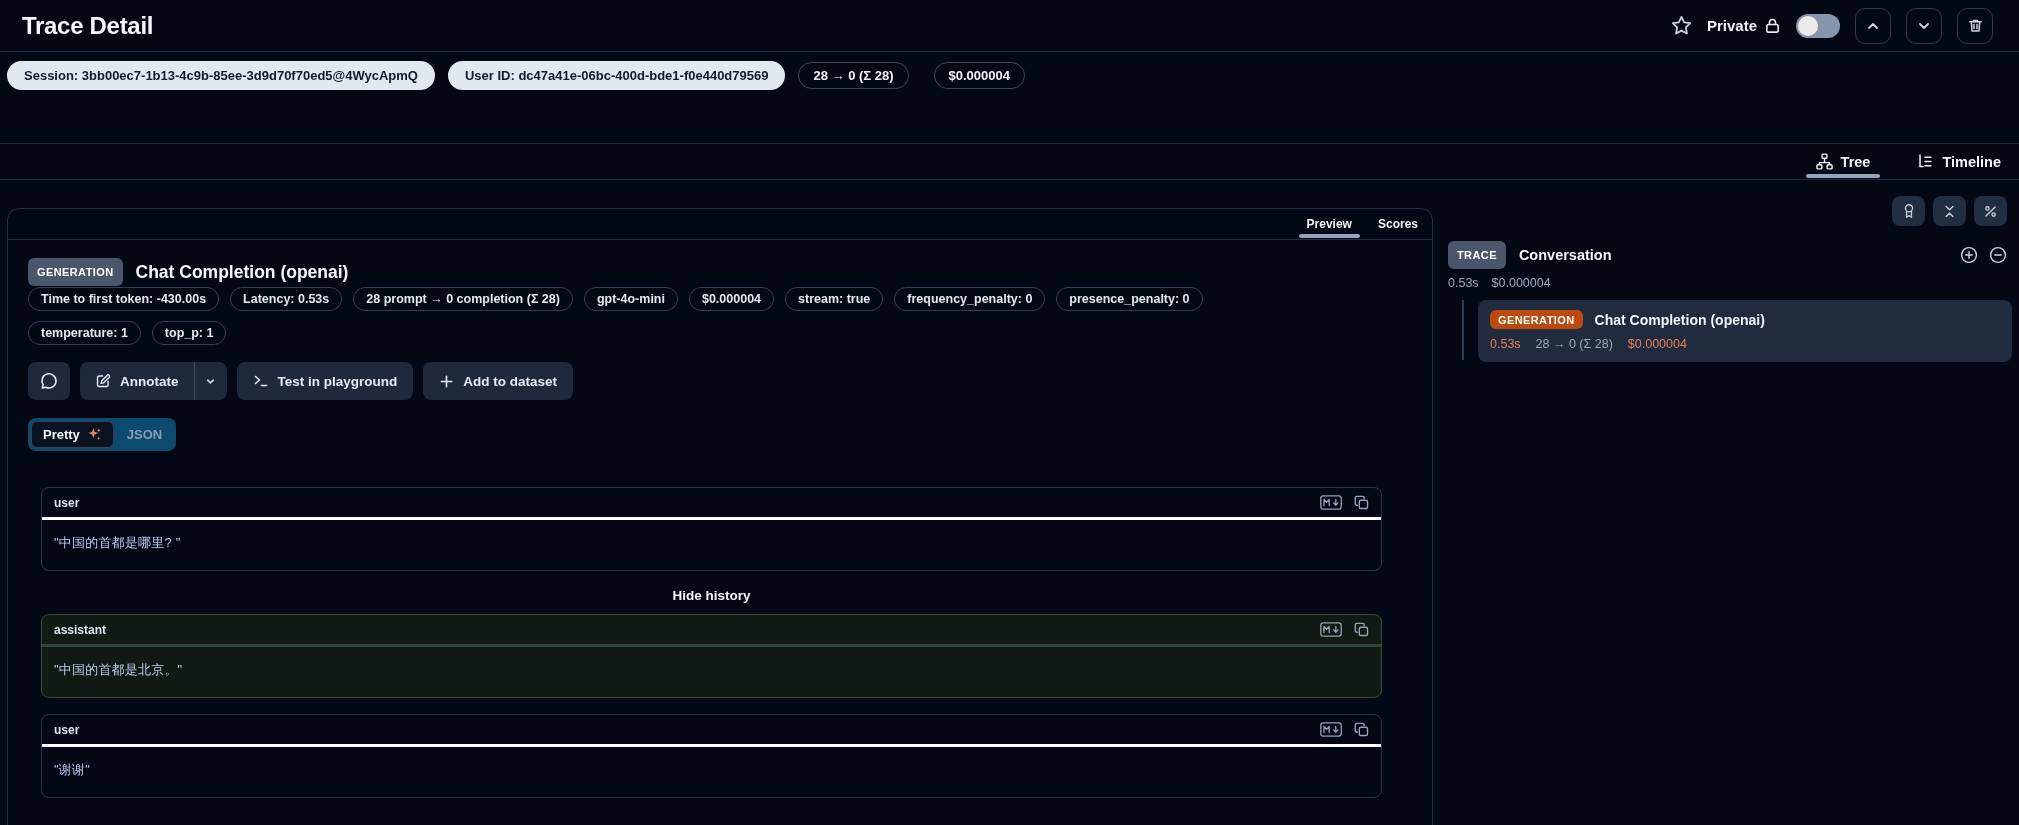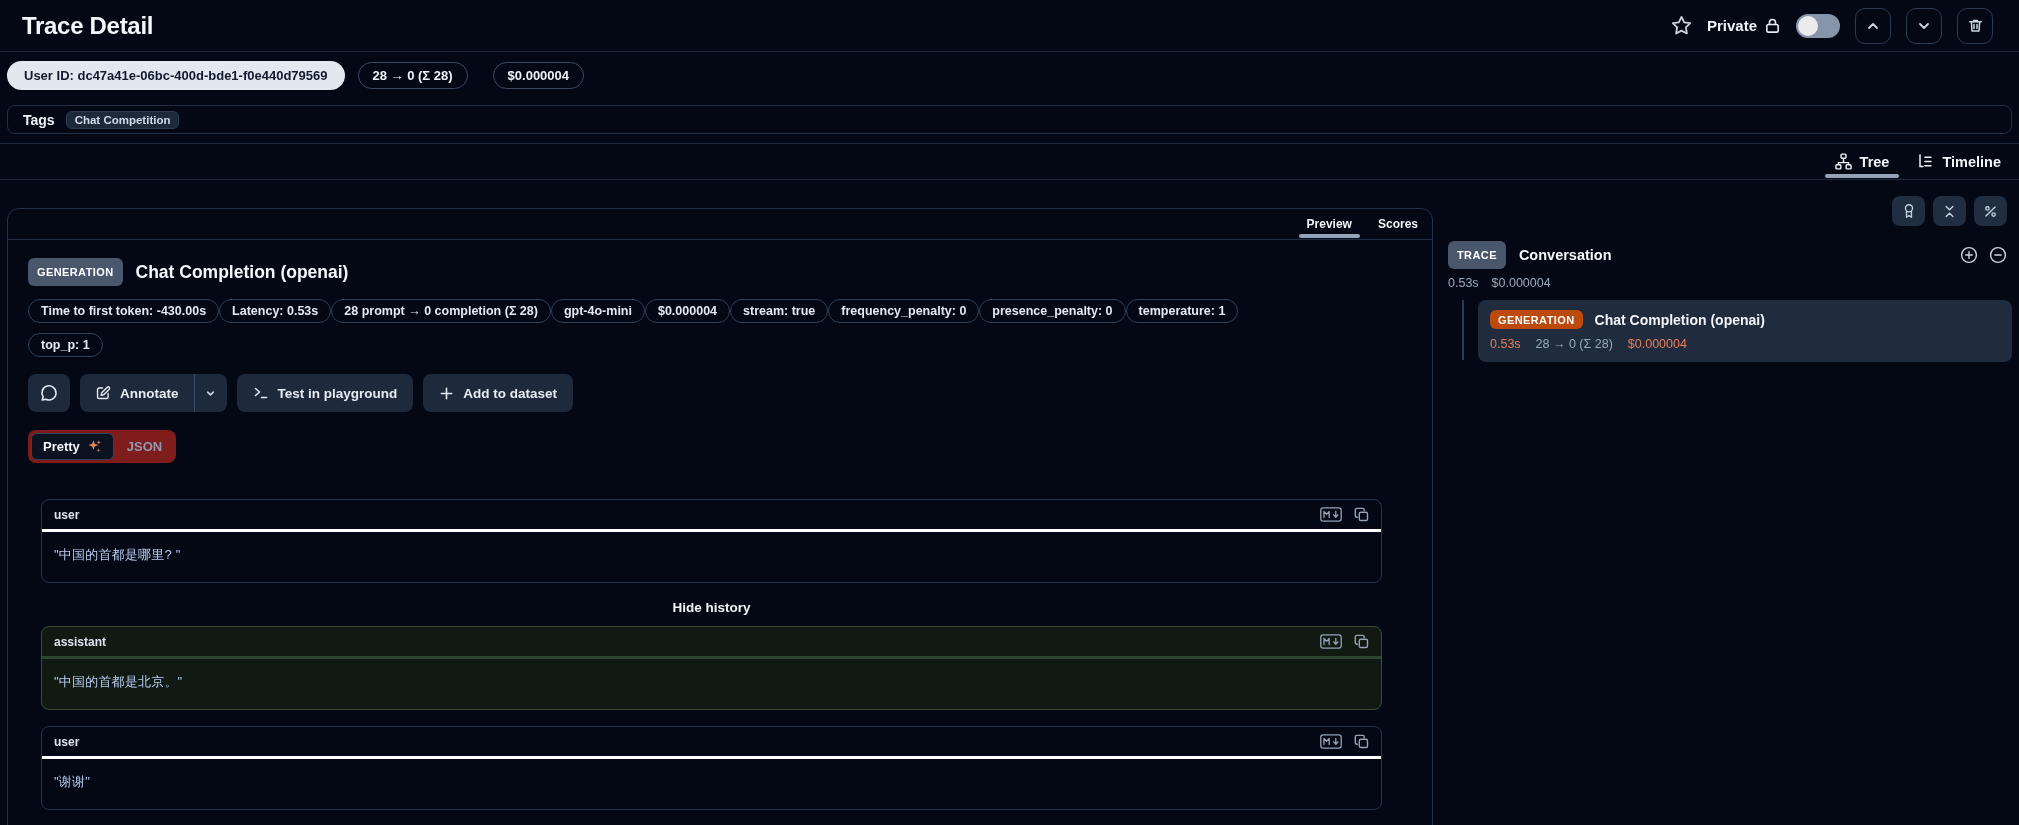--- a/index.html
+++ b/index.html
@@ -22,48 +22,48 @@
   .pill-solid { background:#e2e8f0; color:#101a2c; font-size:13px; font-weight:bold; padding:7px 17px; border-radius:999px; white-space:nowrap; }
   .pill-outline { border:1.5px solid #3b4a63; color:#eef2f8; font-size:13px; font-weight:bold; padding:5px 14px; border-radius:999px; white-space:nowrap; }
   .gap-lg { margin-left:12px; }
 
   
   .tags-box { position:absolute; top:105px; left:7px; right:7px; height:29px; border:1px solid #223047; border-radius:8px; display:flex; align-items:center; gap:11px; padding:0 15px; }
   .tags-label { font-size:14px; font-weight:bold; color:#f1f5f9; }
   .tag-chip { background:#1e2939; border:1px solid #2e3c52; color:#d2dae7; font-size:11.5px; font-weight:bold; padding:2px 8px; border-radius:6px; }
 
   
-  .viewtabs { position:absolute; top:143px; left:0; right:0; height:37px; border-top:1px solid #1c2739; border-bottom:1px solid #1c2739; display:flex; justify-content:flex-end; align-items:stretch; gap:24px; padding-right:16px; }
+  .viewtabs { position:absolute; top:143px; left:0; right:0; height:37px; border-top:1px solid #1c2739; border-bottom:1px solid #1c2739; display:flex; justify-content:flex-end; align-items:stretch; gap:43px; padding-right:16px; }
   .vtab { position:relative; display:flex; align-items:center; gap:8px; font-size:14.5px; font-weight:bold; color:#f1f5f9; cursor:pointer; padding:0 2px; }
   .vtab.active::after { content:""; position:absolute; left:-8px; right:-8px; bottom:1px; height:4px; border-radius:2px; background:#94a3b8; }
 
   
   .card { position:absolute; left:7px; top:208px; width:1426px; height:800px; border:1px solid #223047; border-radius:12px; }
   .card-tabs { height:31px; border-bottom:1px solid #223047; display:flex; justify-content:flex-end; align-items:stretch; gap:22px; padding-right:12px; }
   .ctab { position:relative; display:flex; align-items:center; font-size:12px; font-weight:bold; color:#f1f5f9; cursor:pointer; padding:0 2px; }
   .ctab.active::after { content:""; position:absolute; left:-6px; right:-6px; bottom:1px; height:4px; border-radius:2px; background:#94a3b8; }
   .card-body { padding:18px 20px 0 20px; }
 
   .gen-row-top { display:flex; align-items:center; gap:13px; }
   .type-badge { background:#49566c; color:#ffffff; font-size:11px; font-weight:bold; letter-spacing:.4px; padding:8px 9px; border-radius:6px; }
   .obs-title { font-size:17.5px; font-weight:bold; color:#f4f7fb; }
   .obs-date { margin-top:7px; font-size:13.5px; color:#c7d1e0; }
 
-  .pills { margin-top:13px; display:flex; flex-wrap:wrap; gap:10px 0; max-width:1240px; }
+  .pills { margin-top:1px; display:flex; flex-wrap:wrap; gap:10px 11px; max-width:1240px; }
   .pill { border:1px solid #313f58; border-radius:999px; padding:4px 12px; font-size:12.5px; font-weight:bold; color:#e3e9f2; white-space:nowrap; }
 
   .actions { margin-top:17px; display:flex; align-items:center; gap:10px; }
   .btn { height:38px; background:#1e293b; border:none; border-radius:8px; color:#e6ebf3; font-family:inherit; font-size:13.5px; font-weight:bold; display:flex; align-items:center; gap:9px; padding:16px 16px; cursor:pointer; }
   .btn-icononly { width:42px; padding:0; justify-content:center; }
   .split { display:flex; align-items:stretch; background:#1e293b; border-radius:8px; overflow:hidden; }
   .split .main { display:flex; align-items:center; gap:9px; padding:0 15px; height:38px; font-size:13.5px; font-weight:bold; cursor:pointer; }
   .split .div { width:1px; background:#3b4a63; margin:0; }
   .split .caret { width:32px; display:flex; align-items:center; justify-content:center; cursor:pointer; }
 
-  .segctl { margin-top:18px; display:inline-flex; align-items:center; background:#7f1d1d; border-radius:8px; padding:3px; gap:2px; }
+  .segctl { margin-top:18px; display:inline-flex; align-items:center; background:#0c4a6e; border-radius:8px; padding:3px; gap:2px; }
   .seg { display:flex; align-items:center; gap:7px; padding:5px 11px; font-size:13px; font-weight:bold; color:#8d9bb0; border-radius:6px; cursor:pointer; }
   .seg.active { background:#0b1220; border:1px solid #33415c; color:#f4f7fb; }
 
   .msgs { margin:36px 30px 0 13px; }
   .msg { border:1px solid #273650; border-radius:8px; background:transparent; }
   .msg + .msg { margin-top:16px; }
   .msg-head { display:flex; align-items:center; padding:7px 12px; border-bottom:3px solid #ffffff; }
   .role { font-size:12px; font-weight:bold; color:#dbe3ee; }
   .msg-icons { margin-left:auto; display:flex; align-items:center; gap:12px; color:#93a3b8; }
   .msg-body { padding:14px 12px 18px; font-size:13px; color:#b8cdf1; letter-spacing:.2px; }
@@ -131,29 +131,26 @@
             <path d="M3 5h12"></path>
             <path d="M7 5V3.6h4V5"></path>
             <path d="M4.6 5l.7 9.8h7.4L13.4 5"></path>
             <path d="M7.4 8v4.2M10.6 8v4.2"></path>
           </svg>
       </button>
     </div>
   </div>
 
   <div class="badges-row">
+    <span class="pill-solid">Session: 3bb00ec7-1b13-4c9b-85ee-3d9d70f70ed5@4WycApmQ</span>
     <span class="pill-solid">User ID: dc47a41e-06bc-400d-bde1-f0e440d79569</span>
     <span class="pill-outline">28 → 0 (Σ 28)</span>
     <span class="pill-outline gap-lg">$0.000004</span>
   </div>
 
-  <div class="tags-box">
-    <span class="tags-label">Tags</span>
-    <span class="tag-chip">Chat Competition</span>
-  </div>
 
   <div class="viewtabs">
     <span class="vtab active">
       <svg width="17" height="17" viewBox="0 0 18 18" fill="none" stroke="#f1f5f9" stroke-width="1.5" stroke-linejoin="round">
           <rect x="6.4" y="1.2" width="5.2" height="4.4" rx="1"></rect>
           <rect x="1" y="12.4" width="5.2" height="4.4" rx="1"></rect>
           <rect x="11.8" y="12.4" width="5.2" height="4.4" rx="1"></rect>
           <path d="M9 5.6v2.8M3.6 12.4v-2.2h10.8v2.2M9 8.4v1.8"></path>
         </svg>
       <span>Tree</span>

